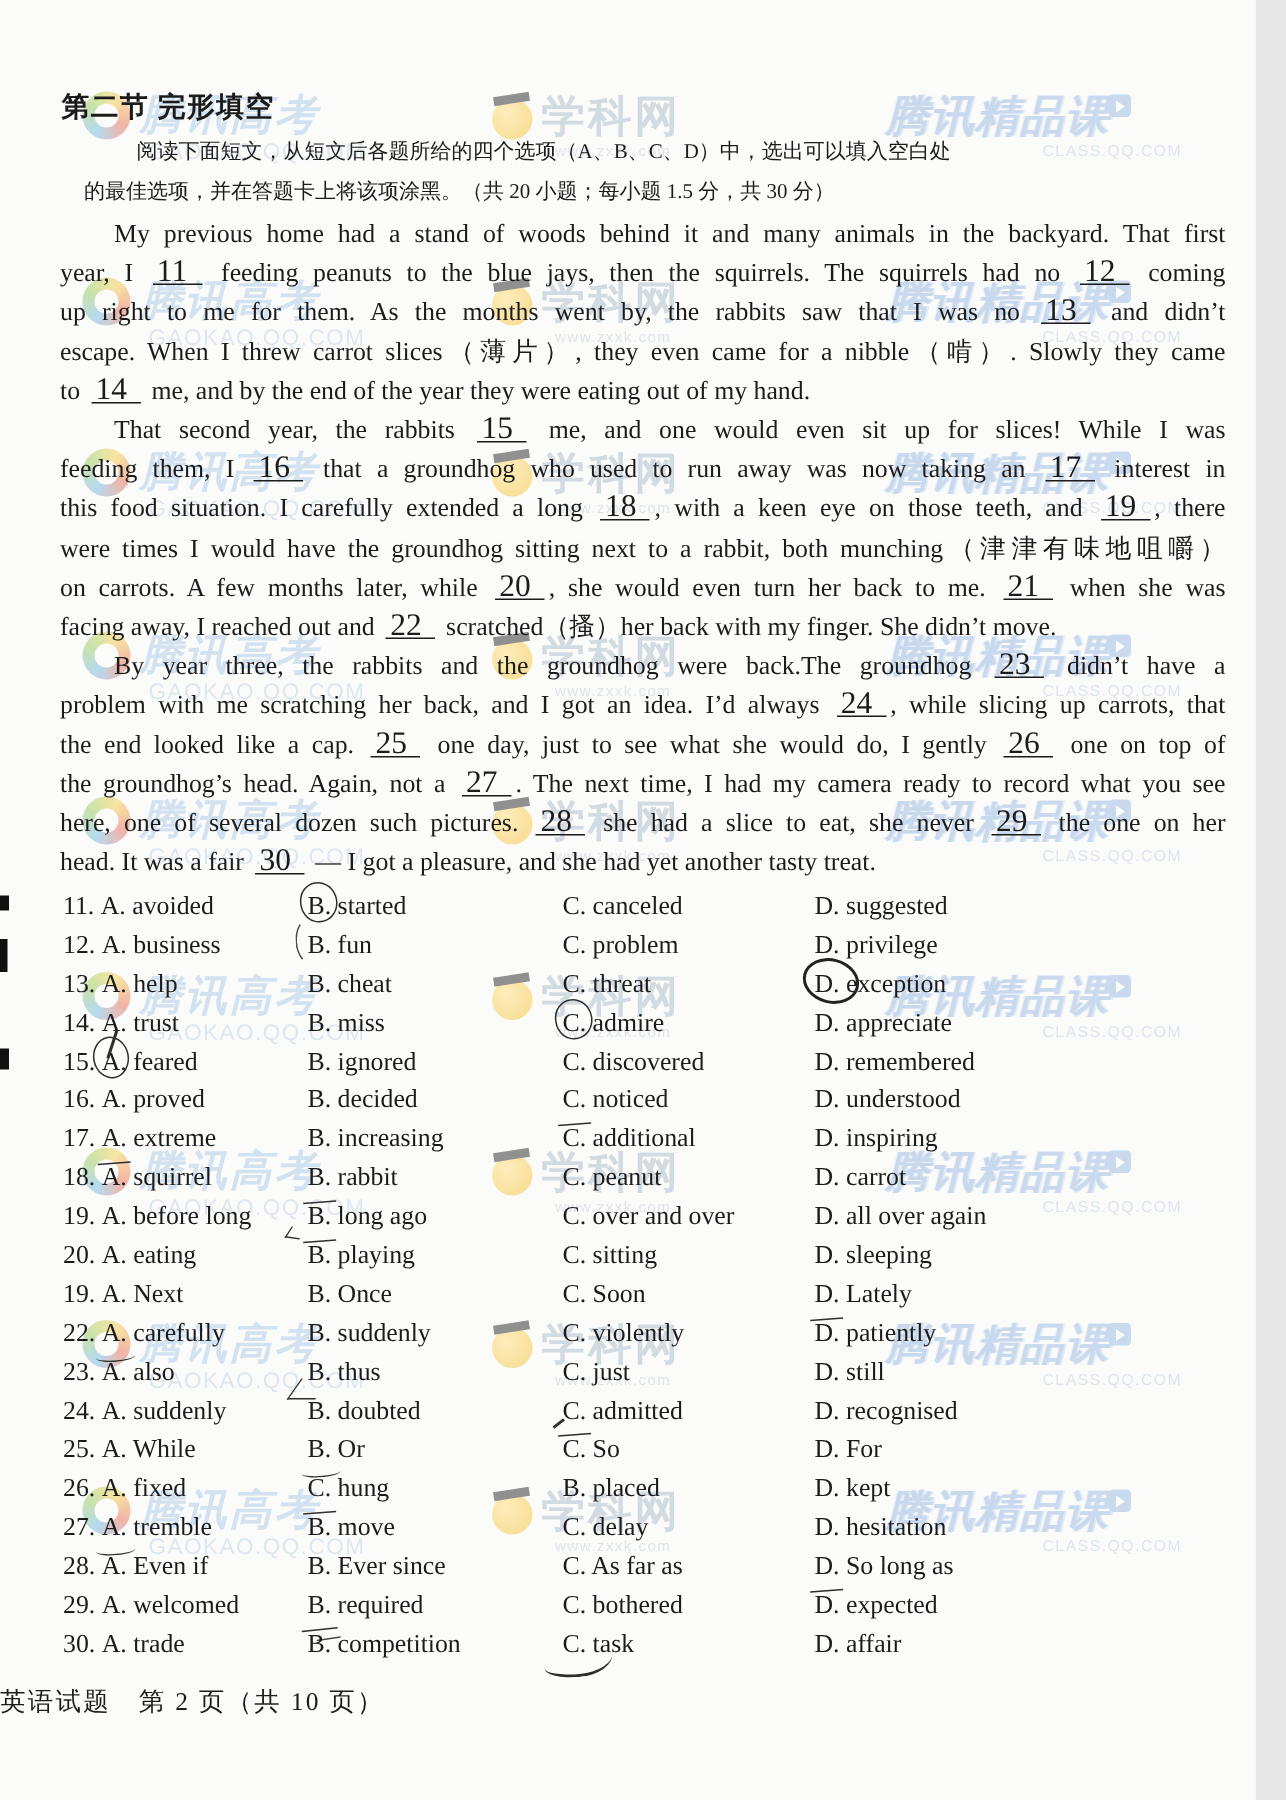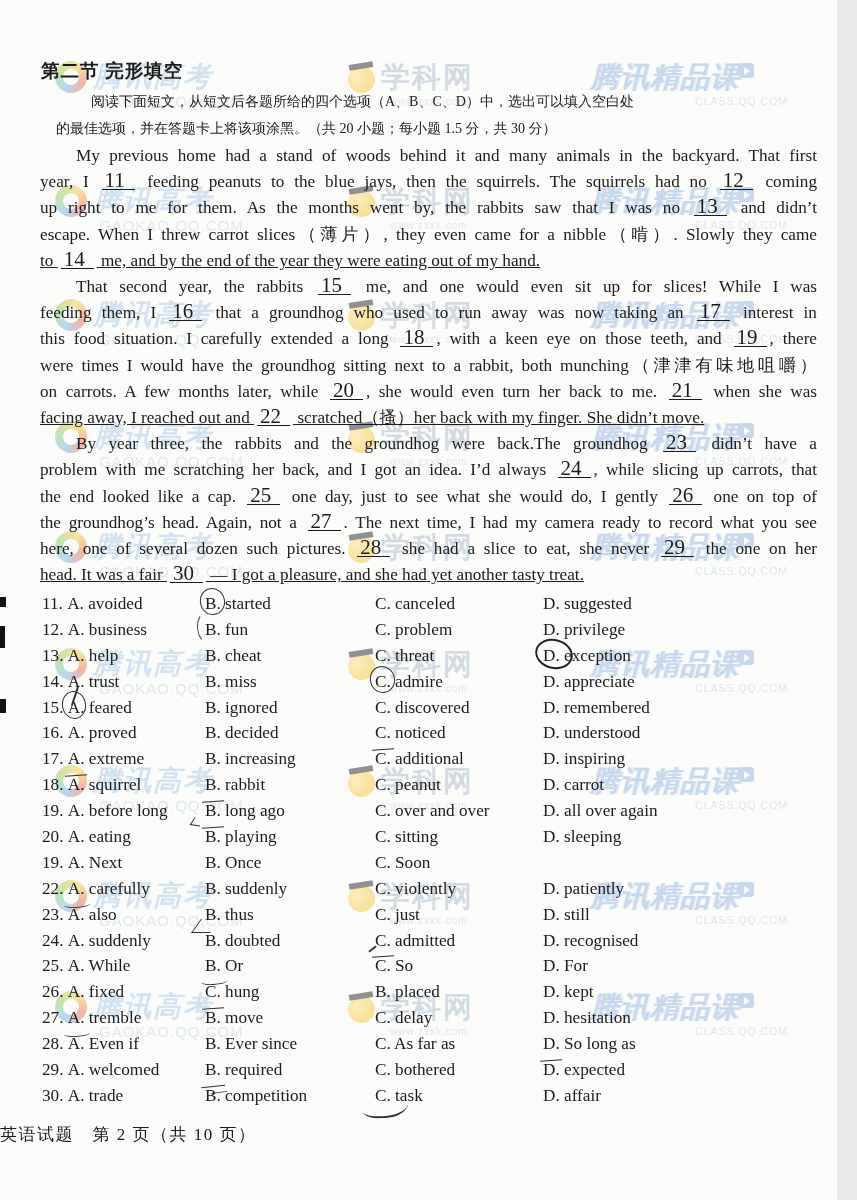--- a/index.html
+++ b/index.html
@@ -8,21 +8,21 @@
   .content{position:absolute;inset:0;z-index:1;}
 
   
   .title{position:absolute;left:41px;top:58px;font-size:18.5px;font-weight:600;letter-spacing:1px;}
   .instr{position:absolute;left:56px;top:89px;width:778px;font-size:14px;line-height:26.5px;}
   .instr .l1{padding-left:35px;}
 
   
   .passage{position:absolute;left:40px;top:143px;width:777px;font-size:17.2px;line-height:26.2px;}
   .pline{text-align:justify;text-align-last:justify;white-space:nowrap;}
-  .pline.last{text-align-last:left;white-space:normal;text-decoration:underline;}
+  .pline.last{text-align-last:left;white-space:normal;}
   .pline.first{padding-left:36px;}
   .blank{display:inline-block;min-width:27px;padding:0 3px;margin:0 3px;text-align:center;
          font-size:21px;line-height:18px;height:18px;border-bottom:1.4px solid #1b1b1b;}
 
   
   .questions{position:absolute;left:42px;top:591px;width:795px;font-size:17.2px;}
   .qrow{display:grid;grid-template-columns:163px 170px 168px 1fr;height:25.9px;line-height:25.9px;}
   .qcell{white-space:nowrap;overflow:visible;}
   .letter{position:relative;display:inline-block;}
 
@@ -63,21 +63,21 @@
   
   .wm-layer{position:absolute;inset:0;z-index:0;pointer-events:none;opacity:.55;}
   .wm-row{position:absolute;left:0;width:100%;height:52px;}
   .wm{position:absolute;white-space:nowrap;}
   .wm-b1{left:55px;color:#b3cee8;}
   .wm-b1 .logo{display:inline-block;vertical-align:-7px;width:32px;height:32px;border-radius:50%;
     background:conic-gradient(from 210deg,#7fc0e8,#9fd06a,#f4d35a,#ec7a62,#7fc0e8);position:relative;margin-right:6px;}
   .wm-b1 .logo::after{content:"";position:absolute;left:8px;top:8px;width:16px;height:16px;border-radius:50%;background:#fbfbfa;}
   .wm-b1 .name{font-size:28px;font-weight:700;letter-spacing:2px;font-style:italic;}
   .wm-b1 .sub{display:block;font-size:15px;color:#c6d8e8;letter-spacing:1px;margin:-3px 0 0 44px;font-family:"Liberation Sans",sans-serif;}
-  .wm-b2{left:348px;color:#b4c2cf;}
+  .wm-b2{left:328px;color:#b4c2cf;}
   .wm-b2 .mascot{display:inline-block;vertical-align:-6px;width:27px;height:27px;border-radius:50%;
     background:radial-gradient(circle at 35% 35%,#ffe28a,#f5c235);position:relative;margin-right:6px;}
   .wm-b2 .mascot::before{content:"";position:absolute;left:1px;top:-3px;width:24px;height:6px;background:#3a3a3a;transform:rotate(-9deg);}
   .wm-b2 .name{font-size:29px;font-weight:700;letter-spacing:2px;}
   .wm-b2 .sub{display:block;font-size:10px;color:#c9d2da;letter-spacing:1px;margin:-2px 0 0 42px;font-family:"Liberation Sans",sans-serif;}
   .wm-b3{left:560px;color:#a2bfe3;margin-left:30px;}
   .wm-b3 .name{font-size:29px;font-weight:800;letter-spacing:1px;font-style:italic;
     text-shadow:1.4px 0 #cfdff1, -1px 0 #e7f0f8;}
   .wm-b3 .play{display:inline-block;width:15px;height:15px;background:#a2bfe3;border-radius:3px;
     position:relative;margin-left:-1px;vertical-align:9px;}
@@ -225,20 +225,21 @@
         <div class="qrow">
           <div class="qcell"><span>20. </span><span class="letter">A.</span><span> eating</span></div>
           <div class="qcell"><span class="letter">B.</span><span> playing</span></div>
           <div class="qcell"><span class="letter">C.</span><span> sitting</span></div>
           <div class="qcell"><span class="letter">D.</span><span> sleeping</span></div>
         </div>
         <div class="qrow">
           <div class="qcell"><span>19. </span><span class="letter">A.</span><span> Next</span></div>
           <div class="qcell"><span class="letter">B.</span><span> Once</span></div>
           <div class="qcell"><span class="letter">C.</span><span> Soon</span></div>
+          <div class="qcell"><span class="letter mk-u">D.</span><span> Lately</span></div>
         </div>
         <div class="qrow">
           <div class="qcell"><span>22. </span><span class="letter mk-uwavy">A.</span><span> carefully</span></div>
           <div class="qcell"><span class="letter">B.</span><span> suddenly</span></div>
           <div class="qcell"><span class="letter">C.</span><span> violently</span></div>
           <div class="qcell"><span class="letter">D.</span><span> patiently</span></div>
         </div>
         <div class="qrow">
           <div class="qcell"><span>23. </span><span class="letter">A.</span><span> also</span></div>
           <div class="qcell"><span class="letter mk-uangle">B.</span><span> thus</span></div>

